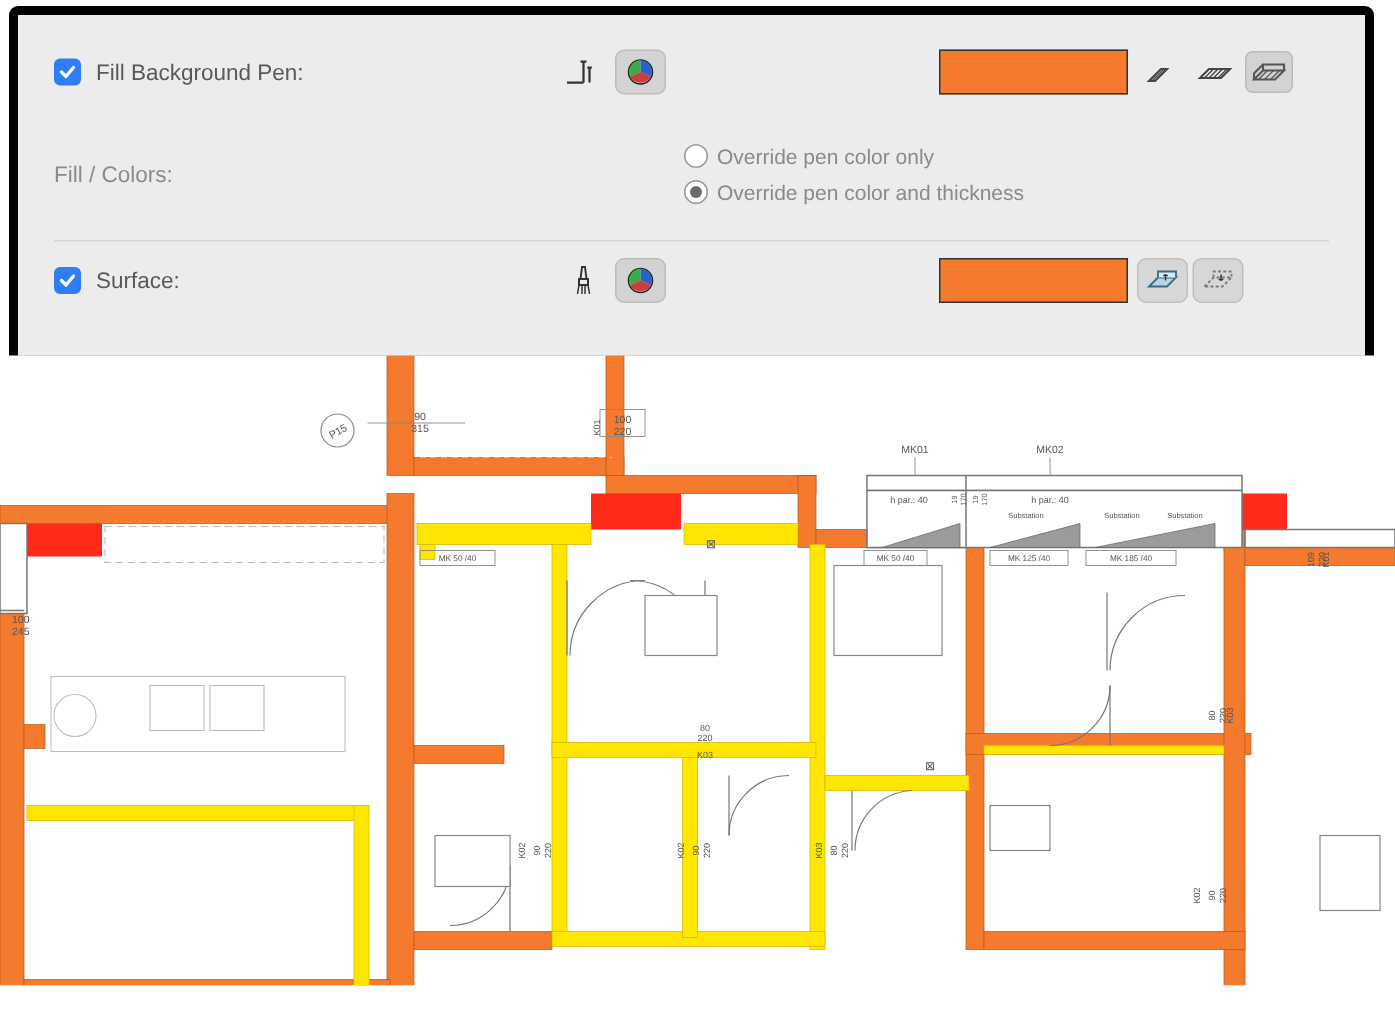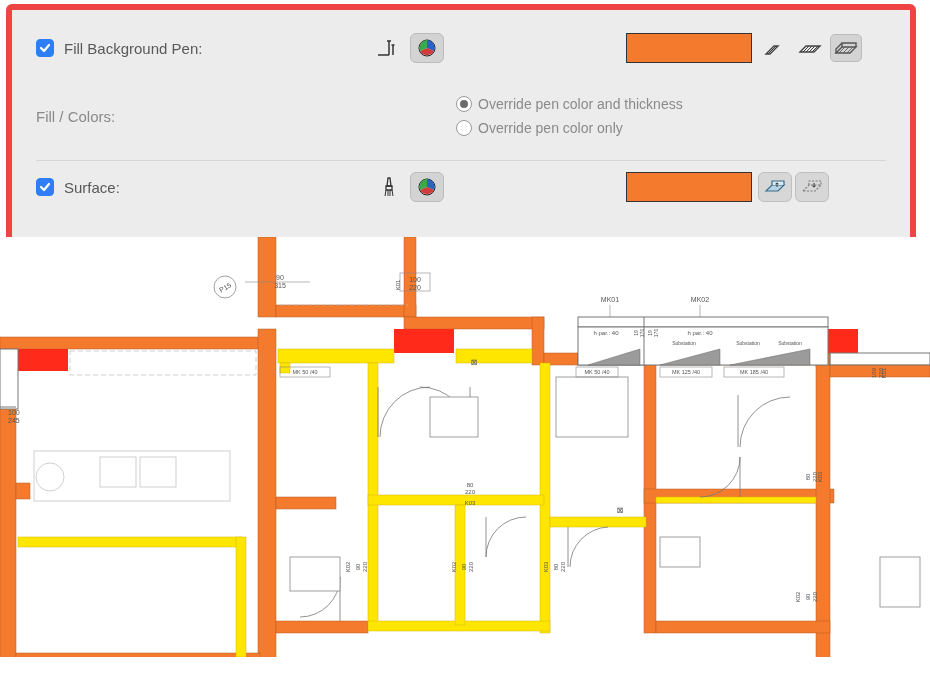--- a/index.html
+++ b/index.html
@@ -1,18 +1,18 @@
 <!DOCTYPE html>
 <html><head>
 <meta charset="utf-8">
 <style>
   * { box-sizing: border-box; margin: 0; padding: 0; }
   body { font-family: -apple-system, "Helvetica Neue", Arial, sans-serif; font-size: 14px; color: #555; background: #fff; width: 930px; }
 
-  .panel-outer { border: 6px solid #ef4444; width: 910px; border-radius: 6px; margin: 4px 0 0 6px; }
+  .panel-outer { border: 6px solid #000000; width: 910px; border-radius: 6px; margin: 4px 0 0 6px; }
   .panel { background: #ececec; padding: 18px 24px 24px 24px; }
 
   .row { display: flex; align-items: center; min-height: 40px; margin-bottom: 18px; position: relative; }
   .row.pens { min-height: 60px; margin-bottom: 14px; }
   .row.surface { margin-top: 6px; margin-bottom: 6px; }
   .separator { border-top: 1px solid #d6d6d6; margin: 0 0 6px 0; }
 
   .chk { width: 18px; height: 18px; border-radius: 4px; border: 1px solid #b8b8b8; margin-right: 10px; display: flex; align-items: center; justify-content: center; cursor: pointer; background: #fff;}
   .chk.checked { background: #2f7ef7; border-color: #2f7ef7; }
   .chk.checked svg { display: block; }
@@ -110,26 +110,26 @@
               </svg>
           </div>
         </div>
       </div>
     </div>
 
     <div class="row pens">
       <span class="label">Fill / Colors:</span>
       <div class="radio-group">
         <div class="radio-line">
+          <div class="radio"></div>
+          <span class="radio-label">Override pen color only</span>
+        </div>
+        <div class="radio-line">
           <div class="radio selected"></div>
           <span class="radio-label">Override pen color and thickness</span>
-        </div>
-        <div class="radio-line">
-          <div class="radio"></div>
-          <span class="radio-label">Override pen color only</span>
         </div>
       </div>
     </div>
 
     <div class="separator"></div>
 
     <div class="row surface">
       <div class="chk checked">
         <svg width="12" height="12" viewBox="0 0 12 12">
             <path d="M2 6 L5 9 L10 3" stroke="#fff" stroke-width="2.2" fill="none" stroke-linecap="round" stroke-linejoin="round"></path>

